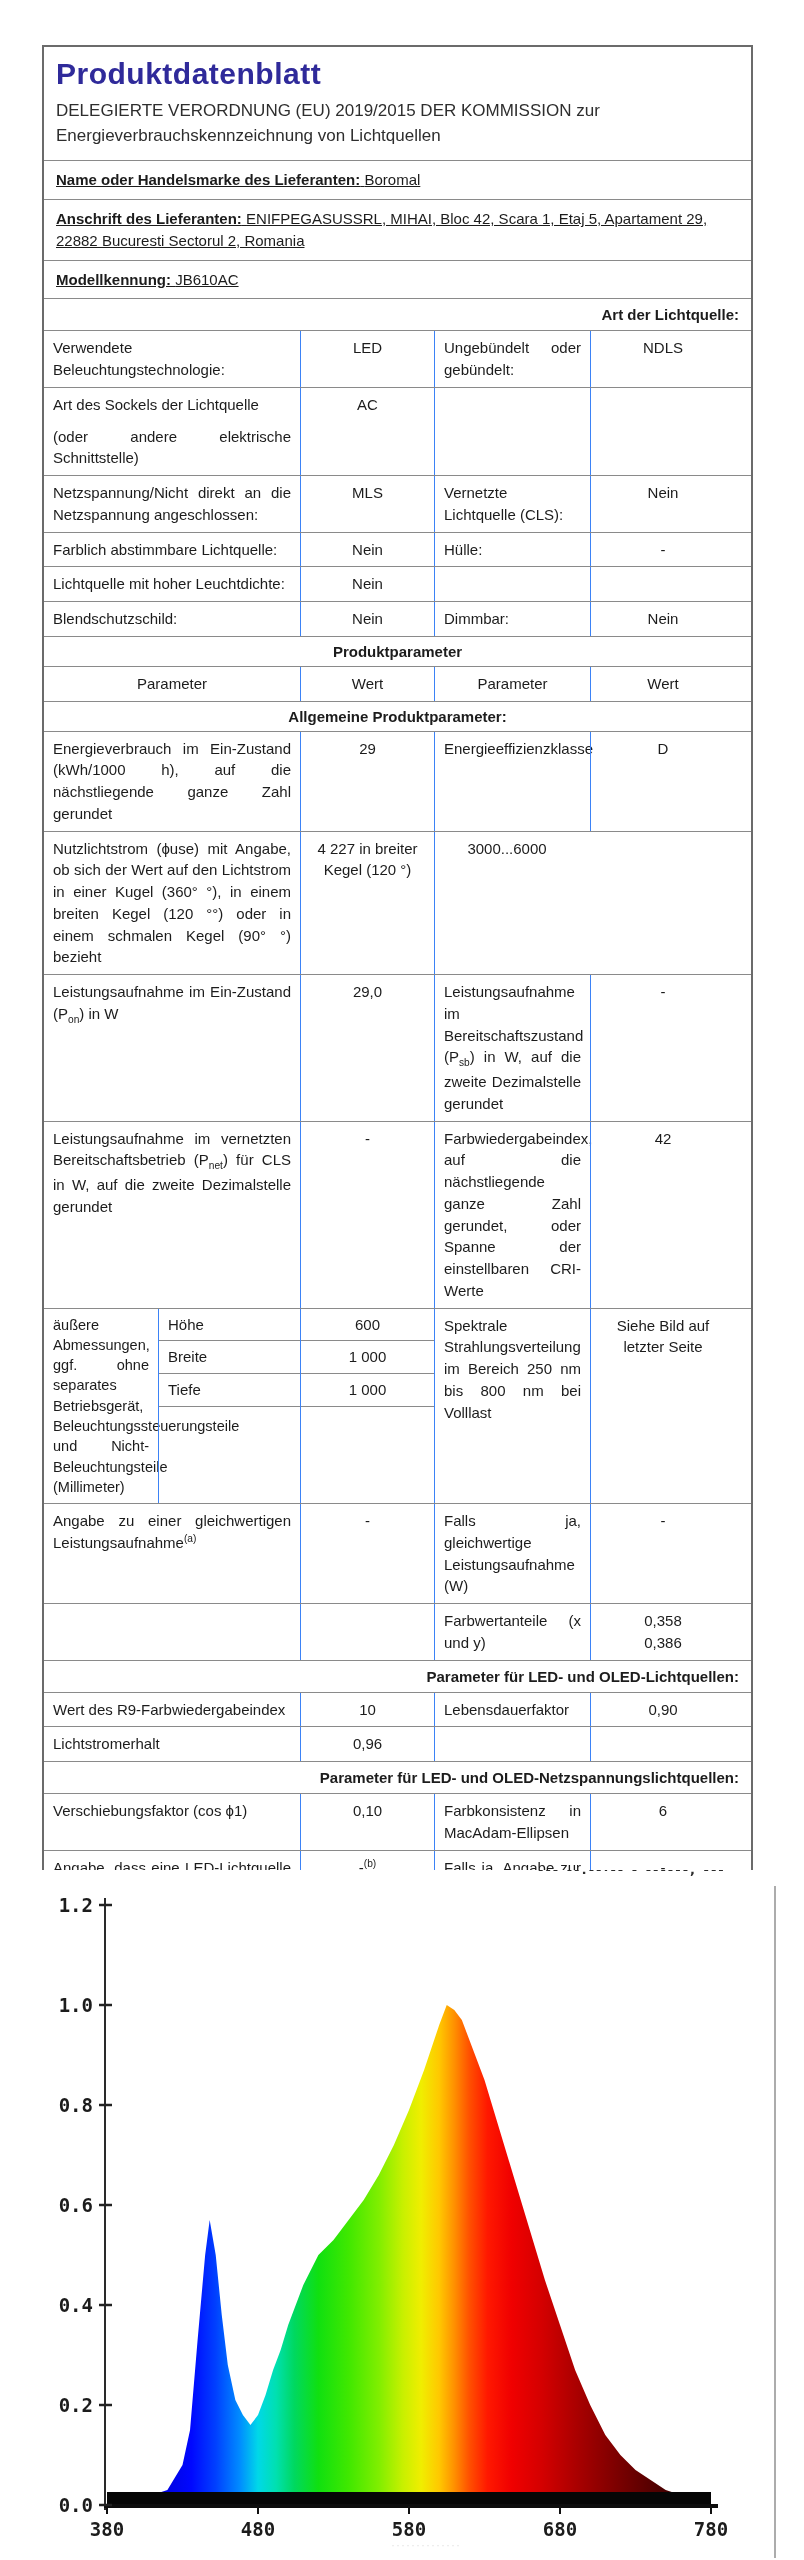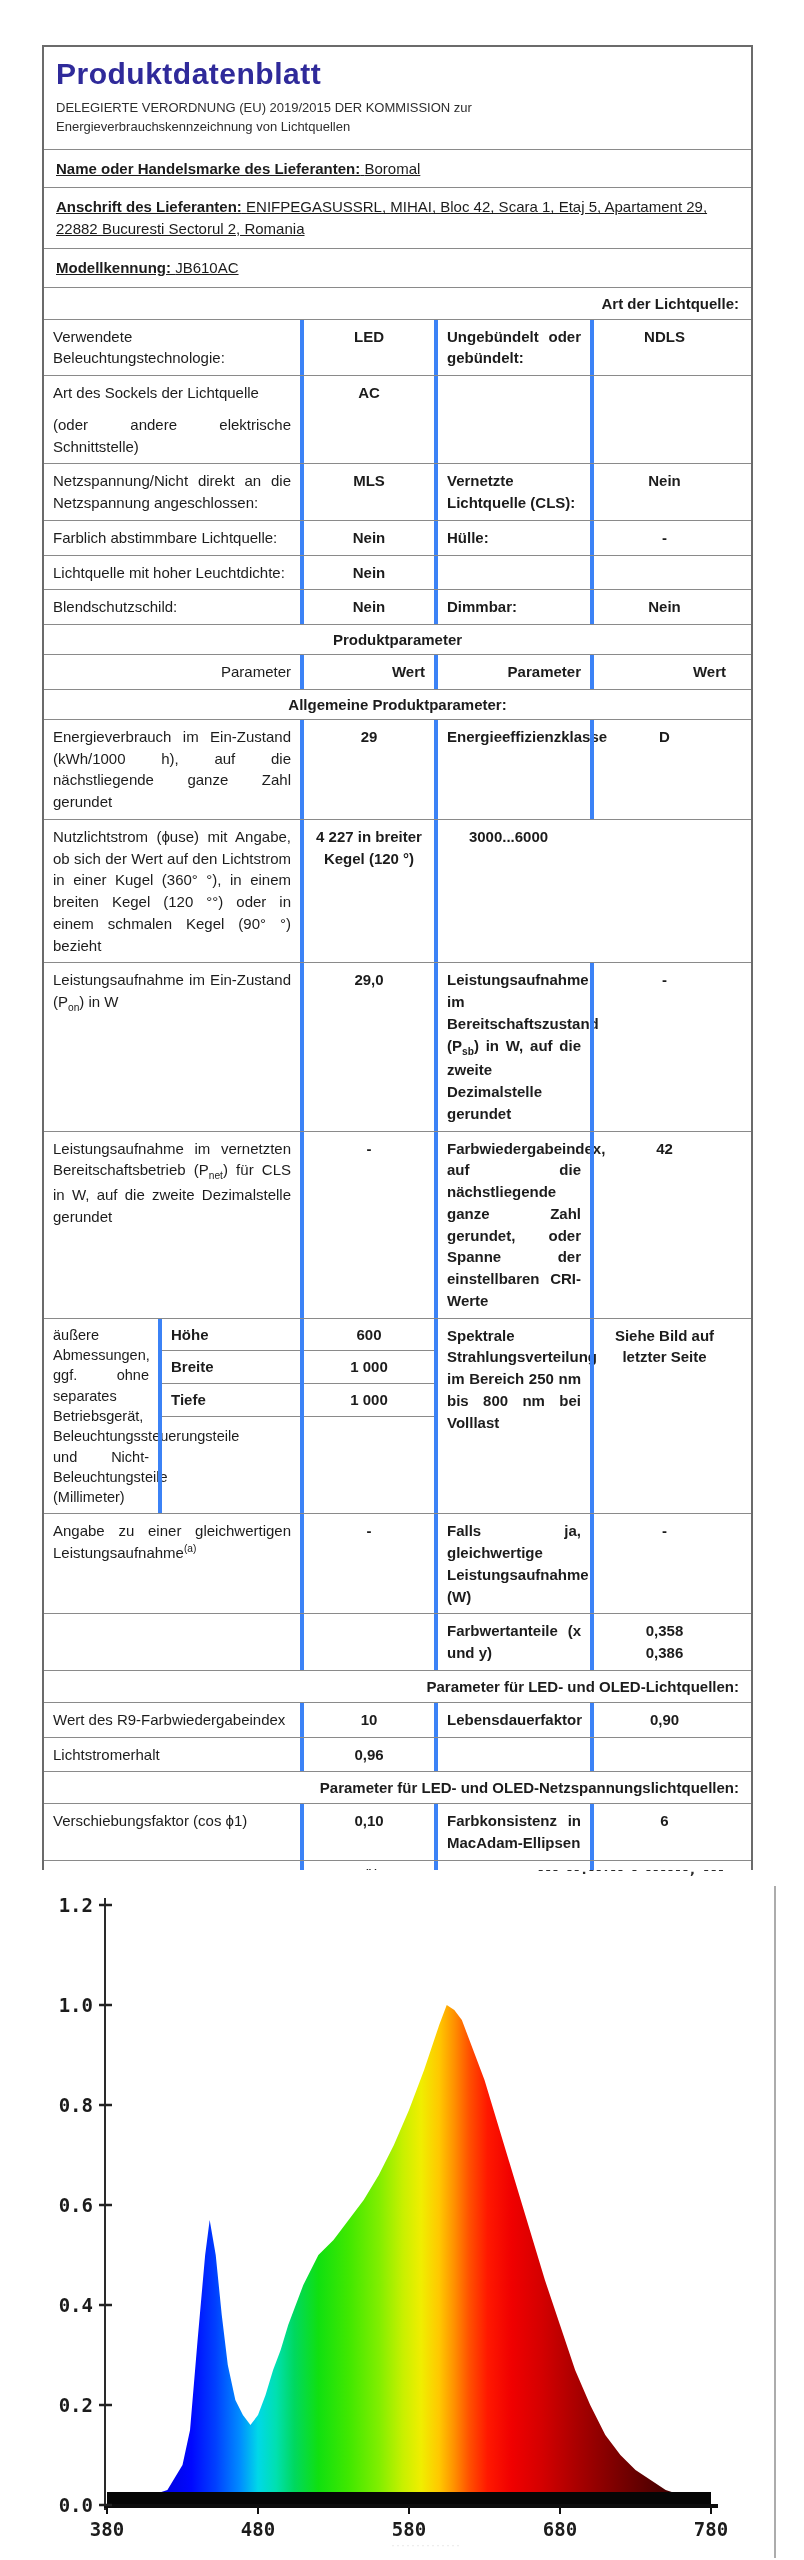--- a/index.html
+++ b/index.html
@@ -3,33 +3,33 @@
 <meta charset="utf-8">
 <style>
   html,body{margin:0;padding:0;background:#ffffff;}
   .page{position:relative;width:804px;height:2560px;background:#fff;
         font-family:"Liberation Sans",sans-serif;color:#1c1c1c;overflow:hidden;}
   .doc{position:absolute;left:42px;top:45px;width:711px;border:2px solid #6b6b6b;box-sizing:border-box;}
   .row{border-bottom:1px solid #8a8a8a;box-sizing:border-box;}
   .row:last-child{border-bottom:none;}
   .title-block{padding:10px 12px 12px 12px;}
   .title{font-size:30px;font-weight:bold;letter-spacing:0.5px;}
-  .reg{margin-top:8px;font-size:13px;color:#2e2e2e;line-height:1.45;width:90%;}
+  .reg{margin-top:8px;font-size:17px;color:#2e2e2e;line-height:1.45;width:90%;}
   .kv{padding:8px 12px;font-size:15px;line-height:1.45;text-decoration:underline;}
   .kv .b{font-weight:bold;}
   .sec{padding:7px 12px;font-size:15px;font-weight:bold;text-align:right;}
   .center-head{padding:6px 12px;font-size:15px;font-weight:bold;text-align:center;}
   .grid4{display:flex;align-items:stretch;}
   .grid4 > div{box-sizing:border-box;padding:6px 9px;font-size:15px;line-height:1.45;}
-  .grid4 > div + div{border-left:4px solid #3b82f6;font-weight:bold;}
+  .grid4 > div + div{border-left:1px solid #3b82f6;}
   .c1{width:256px;text-align:justify;}
   .c2{width:134px;text-align:center;}
   .c3{width:156px;text-align:justify;font-size:14.5px;}
   .c4{width:145px;text-align:center;}
-  .hdr > div{font-weight:normal;text-align:right;}
+  .hdr > div{font-weight:normal;text-align:center;}
   .para2{margin-top:10px;}
   sub{font-size:0.68em;}
   sup{font-size:0.68em;}
   
   .dims .c1a{width:114px;text-align:justify;padding:6px 9px;font-size:14.5px;line-height:1.4;}
   .dims .c1b{width:142px;padding:0;display:flex;flex-direction:column;}
   .dims .c2d{width:134px;padding:0;display:flex;flex-direction:column;}
   .dimcell{padding:5px 9px;border-bottom:1px solid #8a8a8a;font-size:15px;box-sizing:border-box;}
   .dimv{text-align:center;}
   .dimfill{flex:1;border-bottom:none;}

